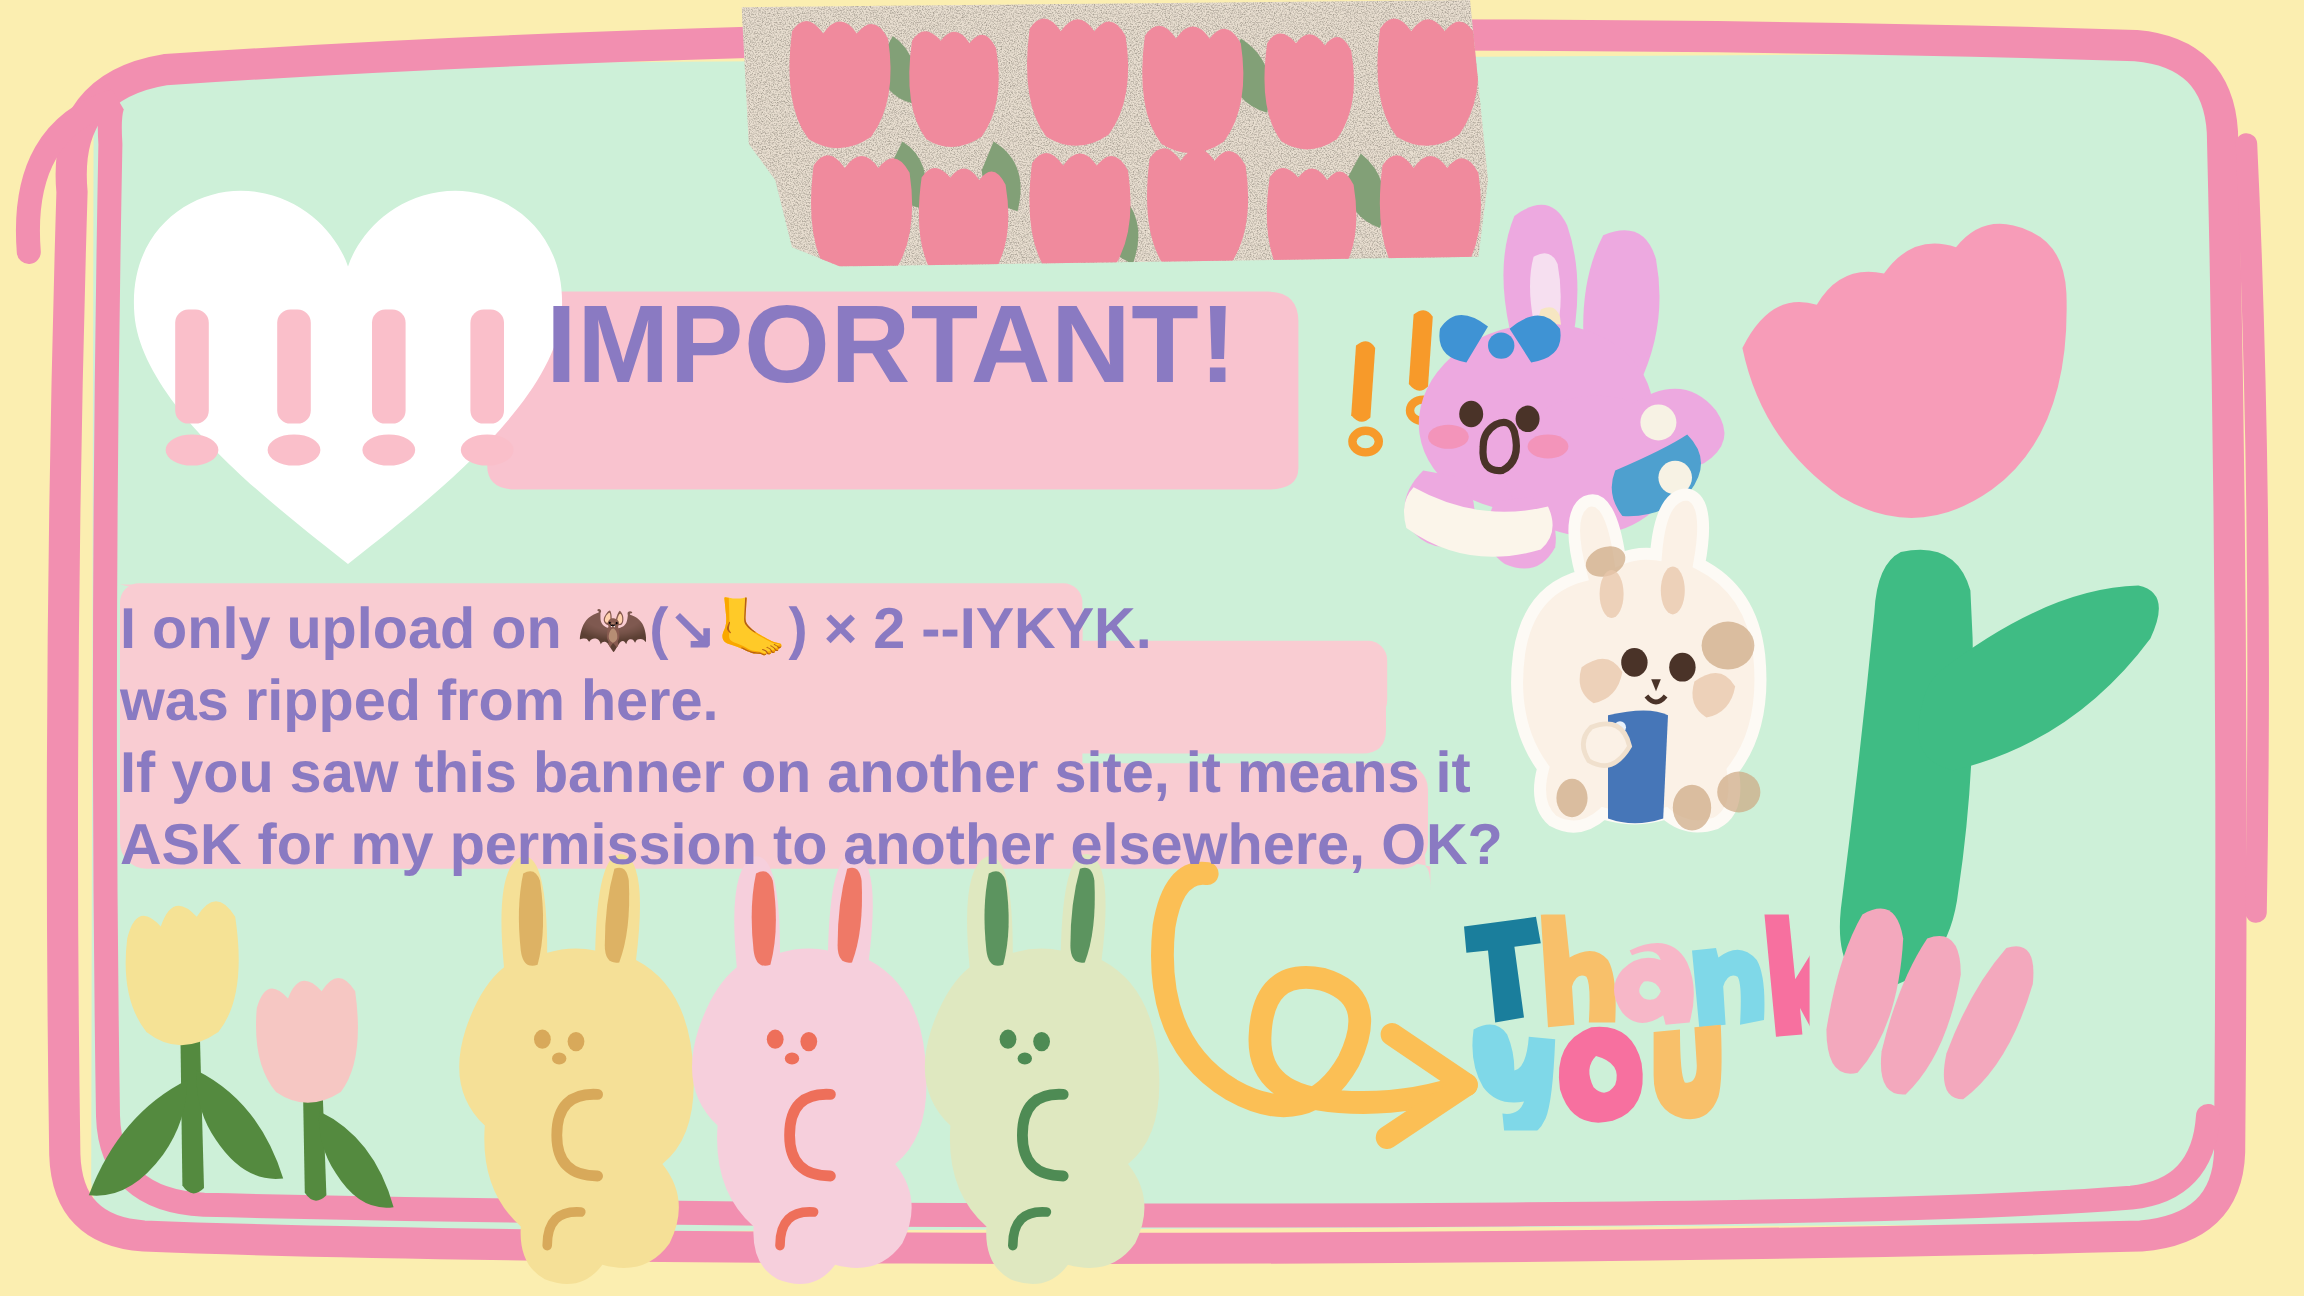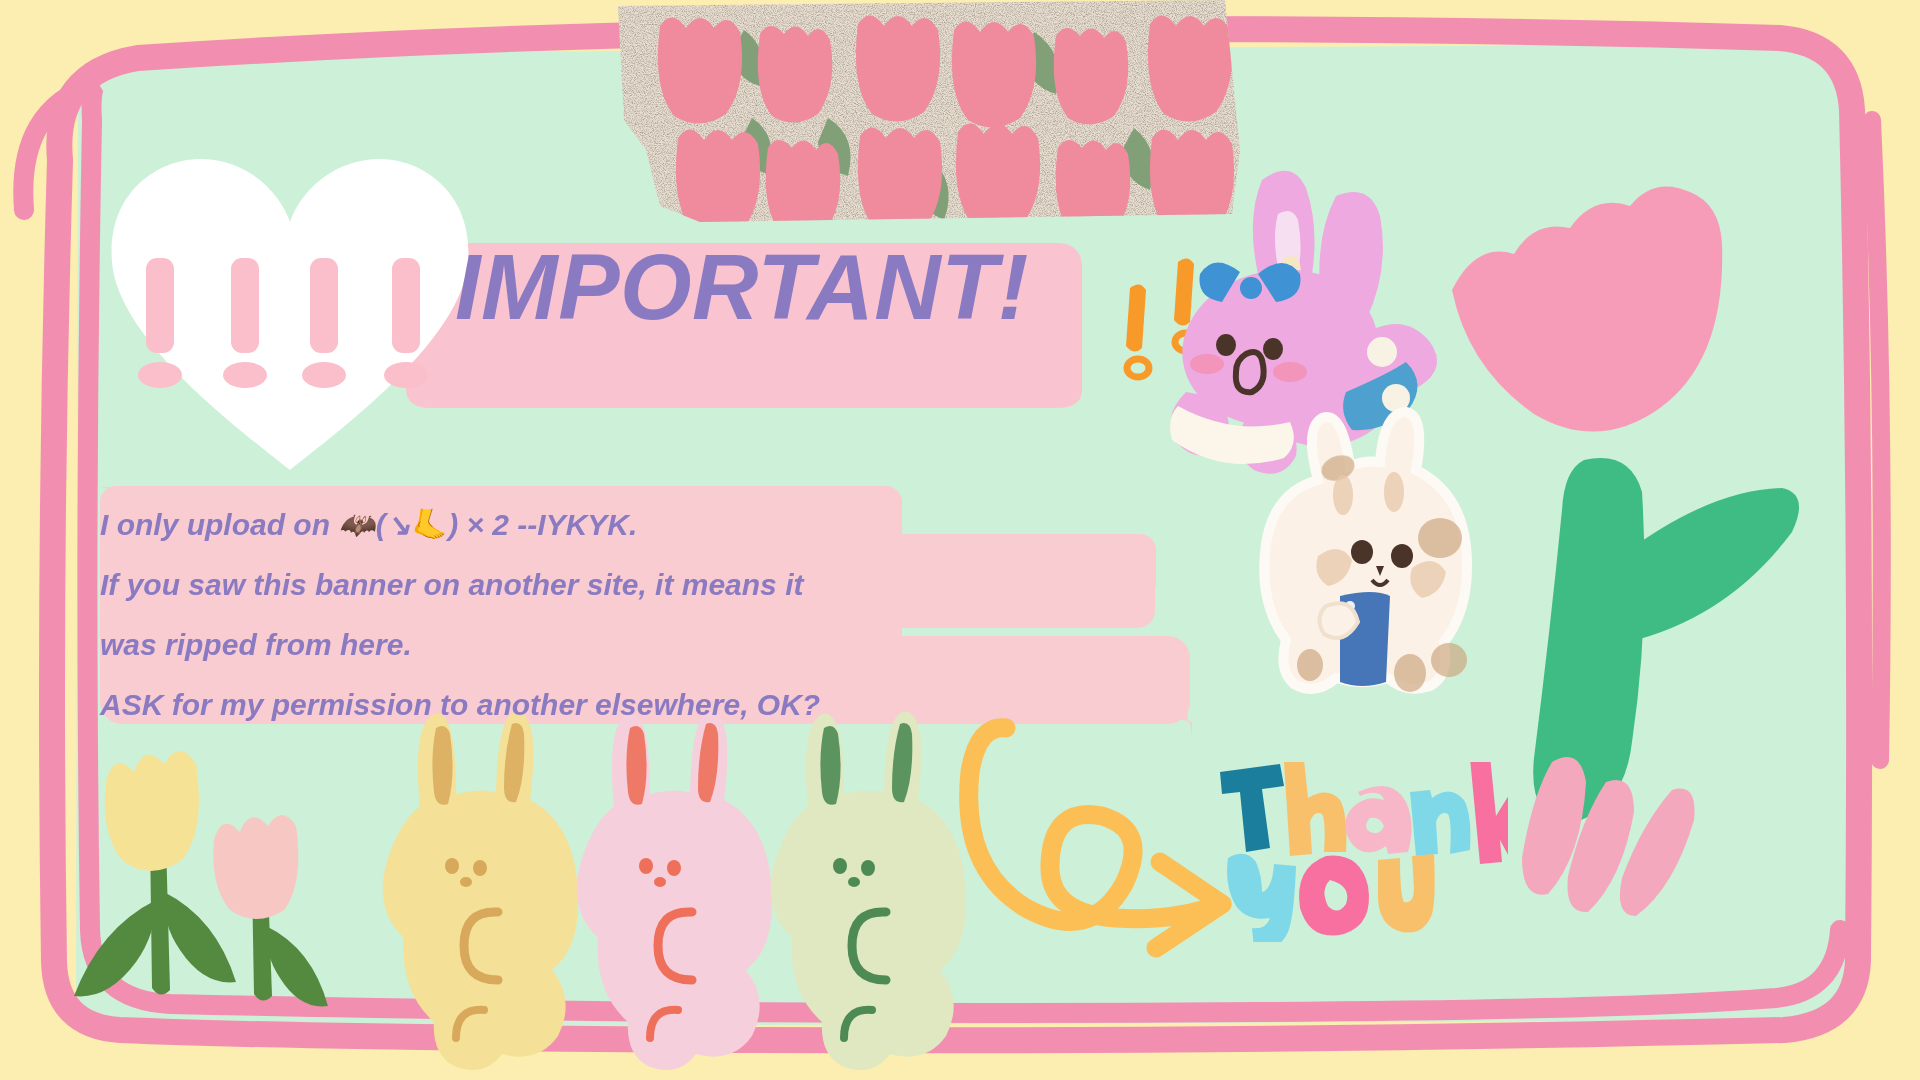--- a/index.html
+++ b/index.html
@@ -2,40 +2,40 @@
 <html><head>
 <meta charset="utf-8">
 <style>
   html,body{margin:0;padding:0;}
   body{
     width:1920px;height:1080px;overflow:hidden;
     background:#fbeeb0;
     font-family:"Liberation Sans", sans-serif;
     position:relative;
   }
-  #stage{position:absolute;left:0;top:0;width:1920px;height:1080px;font-style:italic;}
+  #stage{position:absolute;left:0;top:0;width:1920px;height:1080px;}
   .layer{position:absolute;left:0;top:0;width:1920px;height:1080px;}
   svg.layer{overflow:visible;}
 
   
   #title-wrap{
     position:absolute;left:455px;top:241px;
     display:flex;align-items:center;
   }
   #title-text{
     font-size:92px;font-weight:700;letter-spacing:.5px;
     color:#8a7ac2;line-height:1;
     white-space:nowrap;
   }
   #body-wrap{
     position:absolute;left:100px;top:495px;
     width:1110px;
   }
   .body-line{
-    font-size:30px;font-weight:700;color:#8a7ac2;
+    font-size:48px;font-weight:700;color:#8a7ac2;
     line-height:60px;white-space:nowrap;
     display:block;
   }
   .body-line .ink{position:relative;z-index:2;}
   #thanks{
     position:absolute;left:1218px;top:762px;
     width:290px;height:180px;
   }
 </style>
 </head>
@@ -325,18 +325,18 @@
         <path fill="#f8c06a" d="M160,98 l22,-2 q0,38 4,44 q10,2 10,-14 l-2,-32 l22,-2 q2,46 -2,60 q-8,22 -30,18 q-24,-6 -24,-36 Z"></path>
       </g>
   </svg>
 
   <div id="title-wrap">
     <span id="title-text">IMPORTANT!</span>
   </div>
 
   <div id="body-wrap">
     <span class="body-line"><span class="ink">I only upload on 🦇(↘🦶) × 2 --IYKYK.</span></span>
+    <span class="body-line"><span class="ink">was ripped from here.</span></span>
     <span class="body-line"><span class="ink">If you saw this banner on another site, it means it</span></span>
-    <span class="body-line"><span class="ink">was ripped from here.</span></span>
     <span class="body-line"><span class="ink">ASK for my permission to another elsewhere, OK?</span></span>
   </div>
 
 </div>
 
 </body></html>

